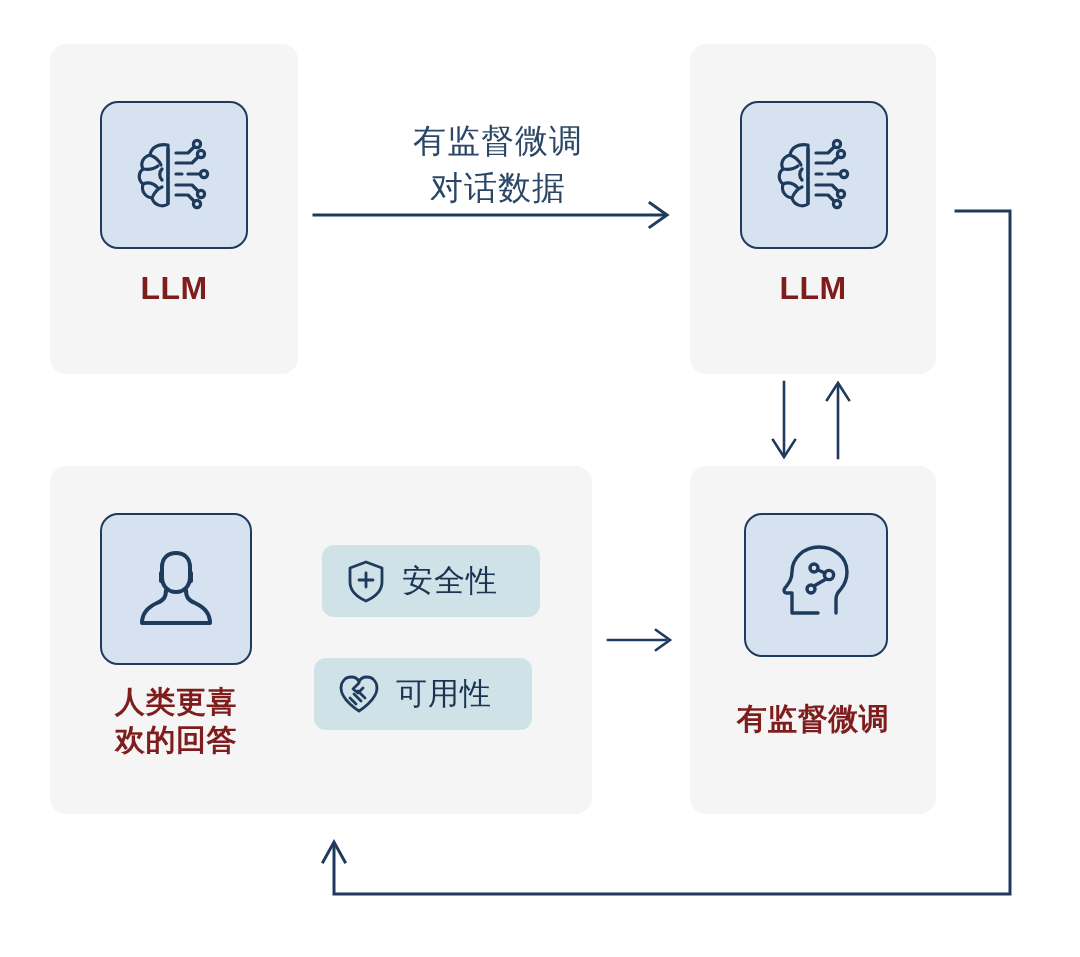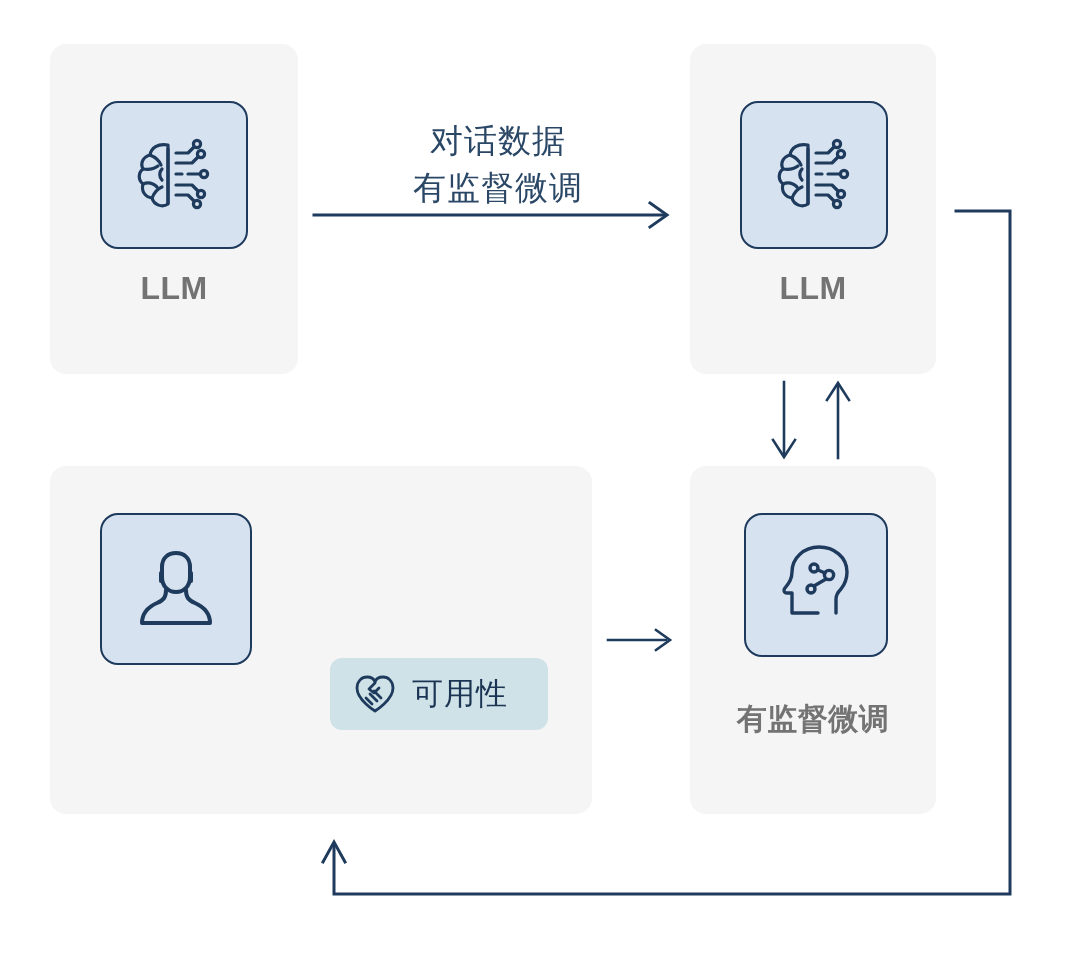--- a/index.html
+++ b/index.html
@@ -51,21 +51,21 @@
   .tile-llm     { left: 100px; top: 101px; width: 148px; height: 148px; }
   .tile-llmchat { left: 740px; top: 101px; width: 148px; height: 148px; }
   .tile-human   { left: 100px; top: 513px; width: 152px; height: 152px; }
   .tile-rl      { left: 744px; top: 513px; width: 144px; height: 144px; }
 
   
   .card-label {
     position: absolute;
     text-align: center;
     font-weight: bold;
-    color: #737373;
+    color: #7f1d1d;
     line-height: 1.28;
     letter-spacing: 0.5px;
   }
   .label-llm     { left: 50px;  top: 268px; width: 248px; font-size: 32px; }
   .label-llmchat { left: 690px; top: 268px; width: 246px; font-size: 32px; }
   .label-rl      { left: 690px; top: 700px; width: 246px; font-size: 30px; }
   .label-human   { left: 64px;  top: 683px; width: 224px; font-size: 30px; }
   .label-line    { display: block; }
 
   
@@ -73,21 +73,21 @@
     position: absolute;
     background: #cfe2e7;
     border-radius: 12px;
     display: flex;
     align-items: center;
     gap: 14px;
     padding: 0 22px;
     box-sizing: border-box;
   }
   .badge-safety { left: 322px; top: 545px; width: 218px; height: 72px; }
-  .badge-usable { left: 330px; top: 658px; width: 218px; height: 72px; }
+  .badge-usable { left: 314px; top: 658px; width: 218px; height: 72px; }
   .badge-text {
     font-size: 31px;
     font-weight: 500;
     color: #1b3454;
     letter-spacing: 1px;
   }
   .badge svg { display: block; flex: 0 0 auto; }
 
   
   .arrow-svg {
@@ -188,21 +188,37 @@
   <div class="tile tile-human">
     <svg width="104" height="104" viewBox="0 0 104 104" aria-hidden="true">
       <g fill="none" stroke="#1e3a5c" stroke-width="4" stroke-linecap="round" stroke-linejoin="round">
         <path d="M38 30 C38 21 44 16 52 16 C60 16 66 21 66 30 L66 40 C66 49 60 55 52 55 C44 55 38 49 38 40 Z"></path>
         <path d="M37 36 L37 44"></path>
         <path d="M67 36 L67 44"></path>
         <path d="M42 53 C42 60 40 63 33 66 C24 70 18 76 18 86 L86 86 C86 76 80 70 71 66 C64 63 62 60 62 53"></path>
       </g>
     </svg>
   </div>
-
+  <div class="card-label label-human">
+    <span class="label-line">人类更喜</span>
+    <span class="label-line">欢的回答</span>
+  </div>
+
+  <div class="badge badge-safety">
+    <span>
+      <svg width="44" height="46" viewBox="0 0 44 46" aria-hidden="true">
+        <g fill="none" stroke="#1e3a5c" stroke-width="2.8" stroke-linecap="round" stroke-linejoin="round">
+          <path d="M22 4 L38 10 L38 24 C38 33 31 39 22 43 C13 39 6 33 6 24 L6 10 Z"></path>
+          <path d="M22 15 L22 29"></path>
+          <path d="M15 22 L29 22"></path>
+        </g>
+      </svg>
+    </span>
+    <span class="badge-text">安全性</span>
+  </div>
 
   <div class="badge badge-usable">
     <span>
       <svg width="46" height="44" viewBox="0 0 46 44" aria-hidden="true">
         <g fill="none" stroke="#1e3a5c" stroke-width="2.8" stroke-linecap="round" stroke-linejoin="round">
           <path d="M23 39 C23 39 5 28 5 16 C5 9 10 5 15 5 C19 5 22 7 23 10 C24 7 27 5 31 5 C36 5 41 9 41 16 C41 28 23 39 23 39 Z"></path>
           <path d="M23 11 L17 17 L22 21 L27 16"></path>
           <path d="M14 26 L20 32"></path>
           <path d="M18 22 L25 29"></path>
           <path d="M22 19 L29 26"></path>
@@ -223,22 +239,22 @@
         <path d="M52 35 L59 38"></path>
         <path d="M60 44 L48 51"></path>
       </g>
     </svg>
   </div>
   <div class="card-label label-rl">
     <span class="label-line">有监督微调</span>
   </div>
 
   <div class="arrow-label">
+    <span>有监督微调</span>
     <span>对话数据</span>
-    <span>有监督微调</span>
   </div>
   <svg class="arrow-svg" style="left:312px; top:195px;" width="370" height="40">
     <path class="ln" d="M2 20 L352 20"></path>
     <path class="ln" d="M338 8 L355 20 L338 32" fill="none"></path>
   </svg>
 
   <svg class="arrow-svg" style="left:766px; top:380px;" width="40" height="82">
     <path class="ln ln-thin" d="M18 2 L18 74"></path>
     <path class="ln ln-thin" d="M7 60 L18 77 L29 60"></path>
   </svg>

